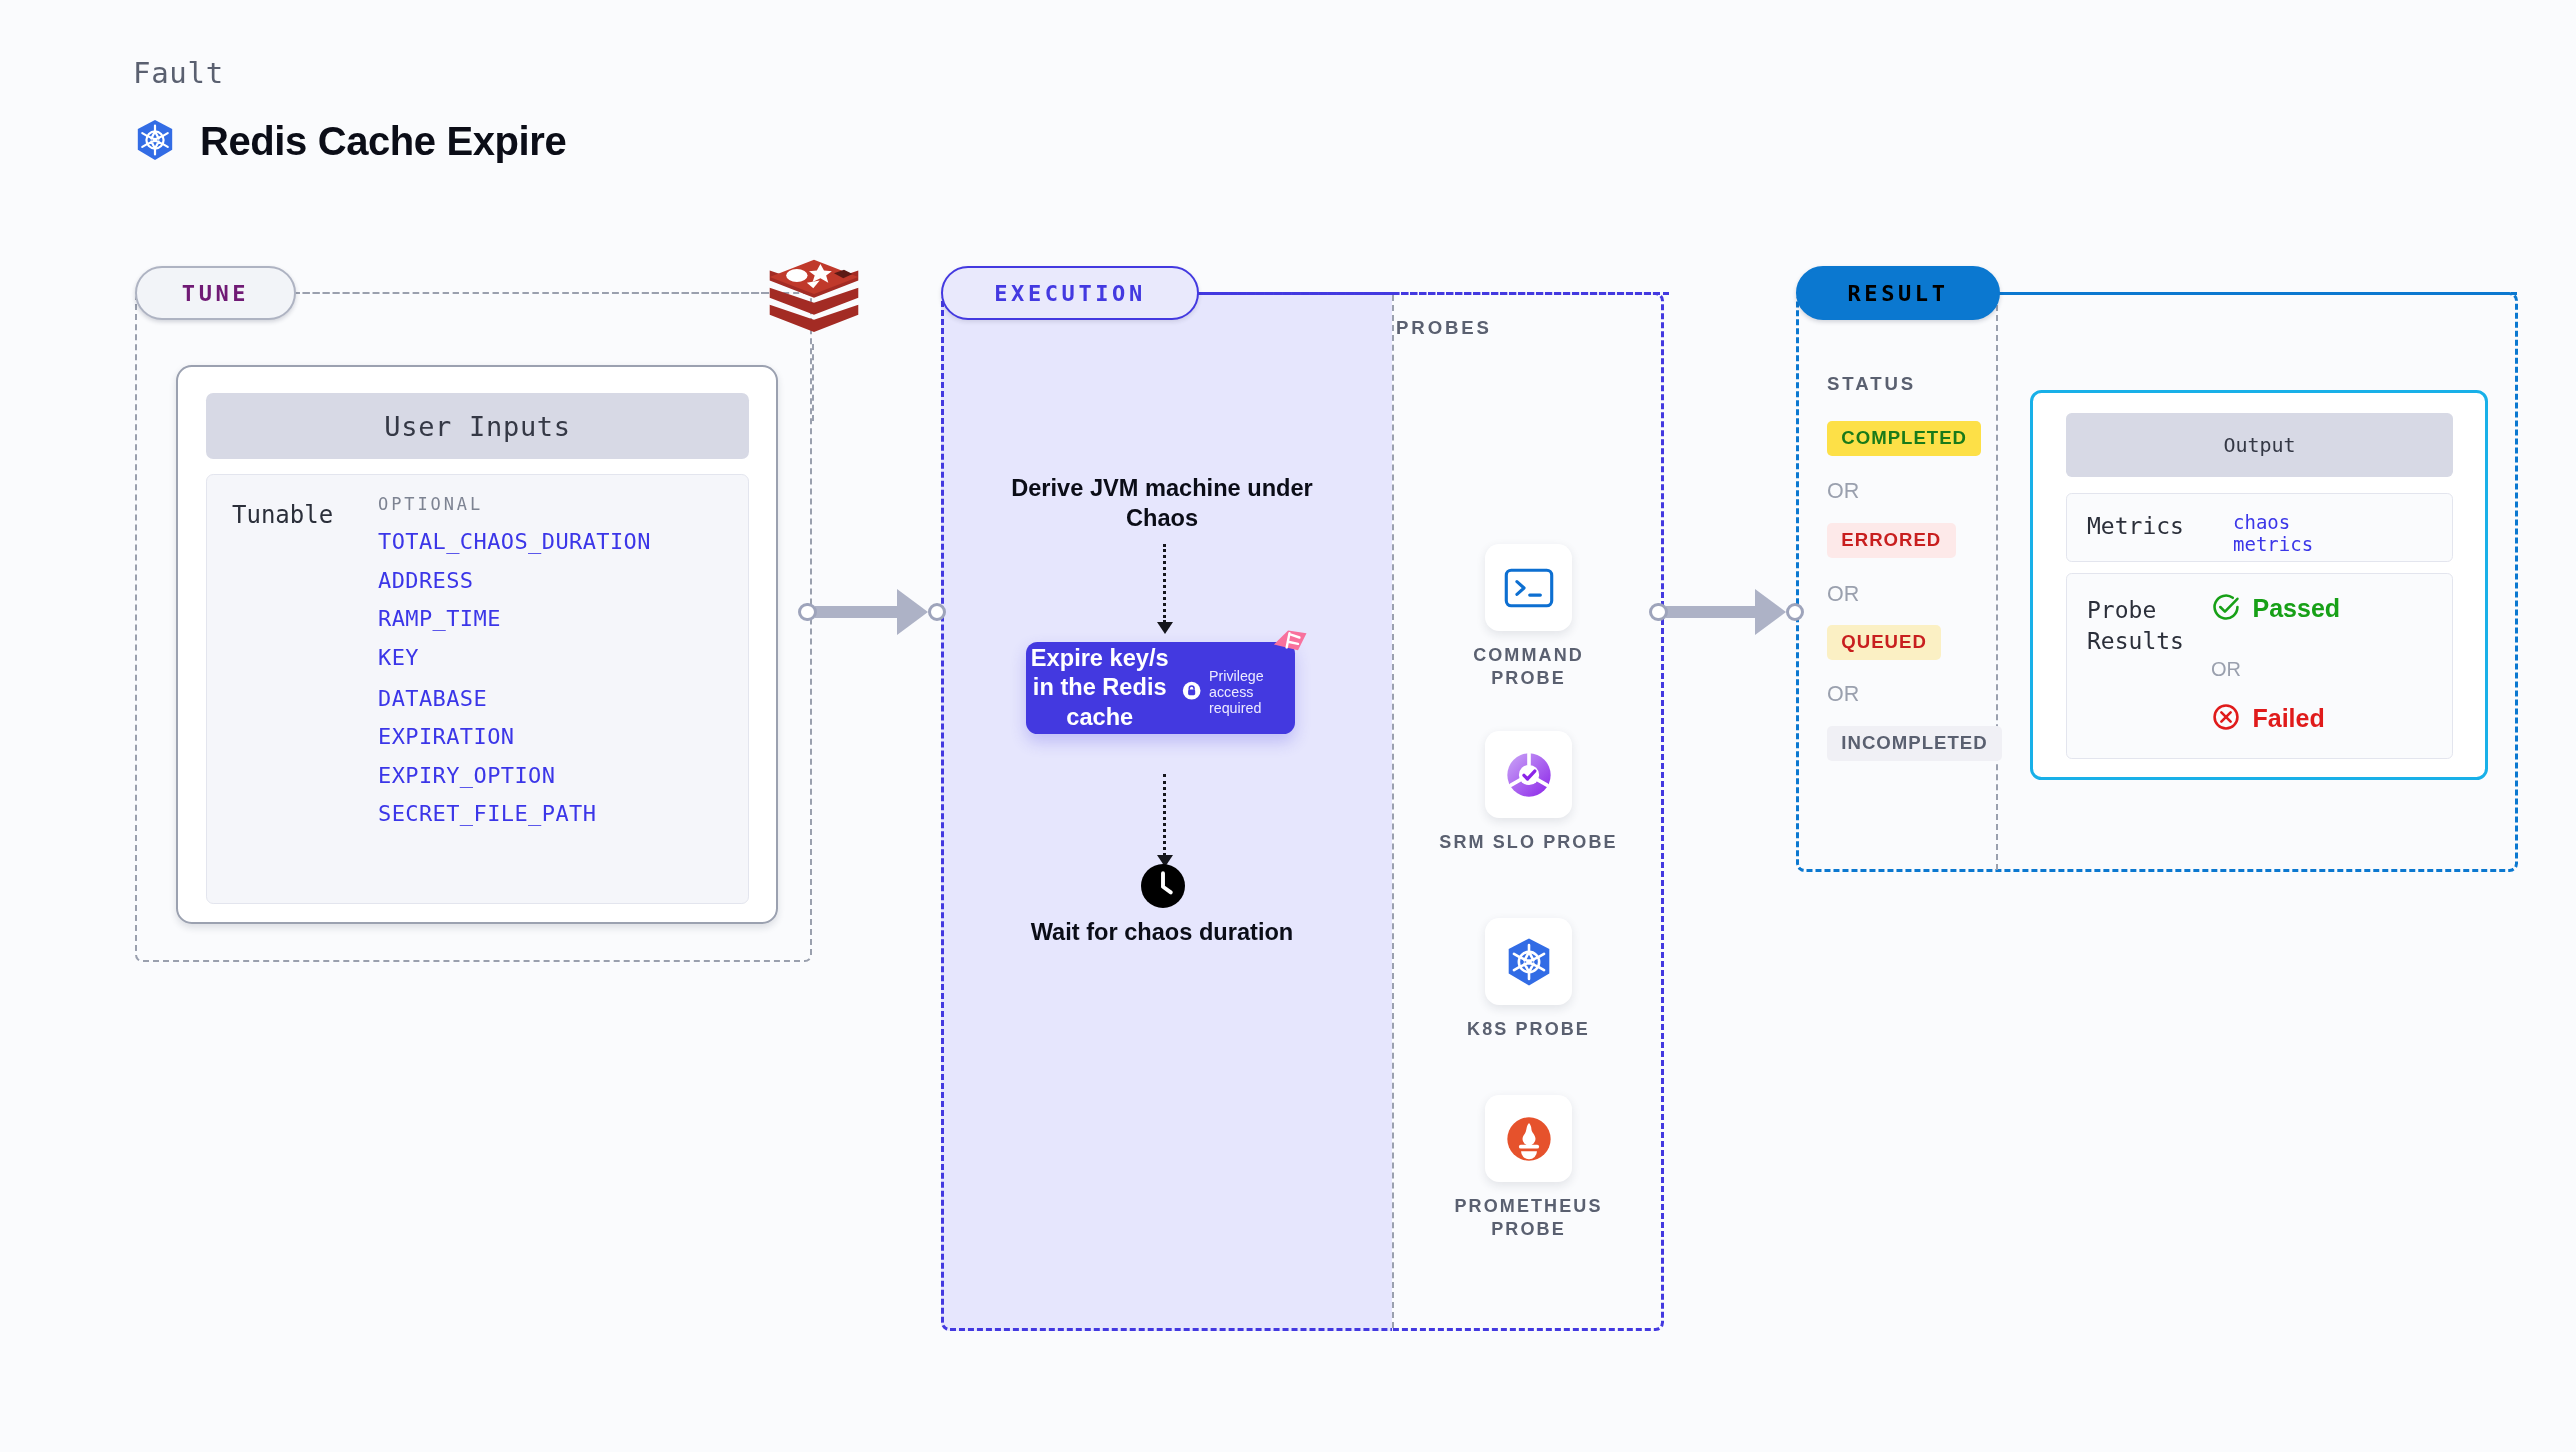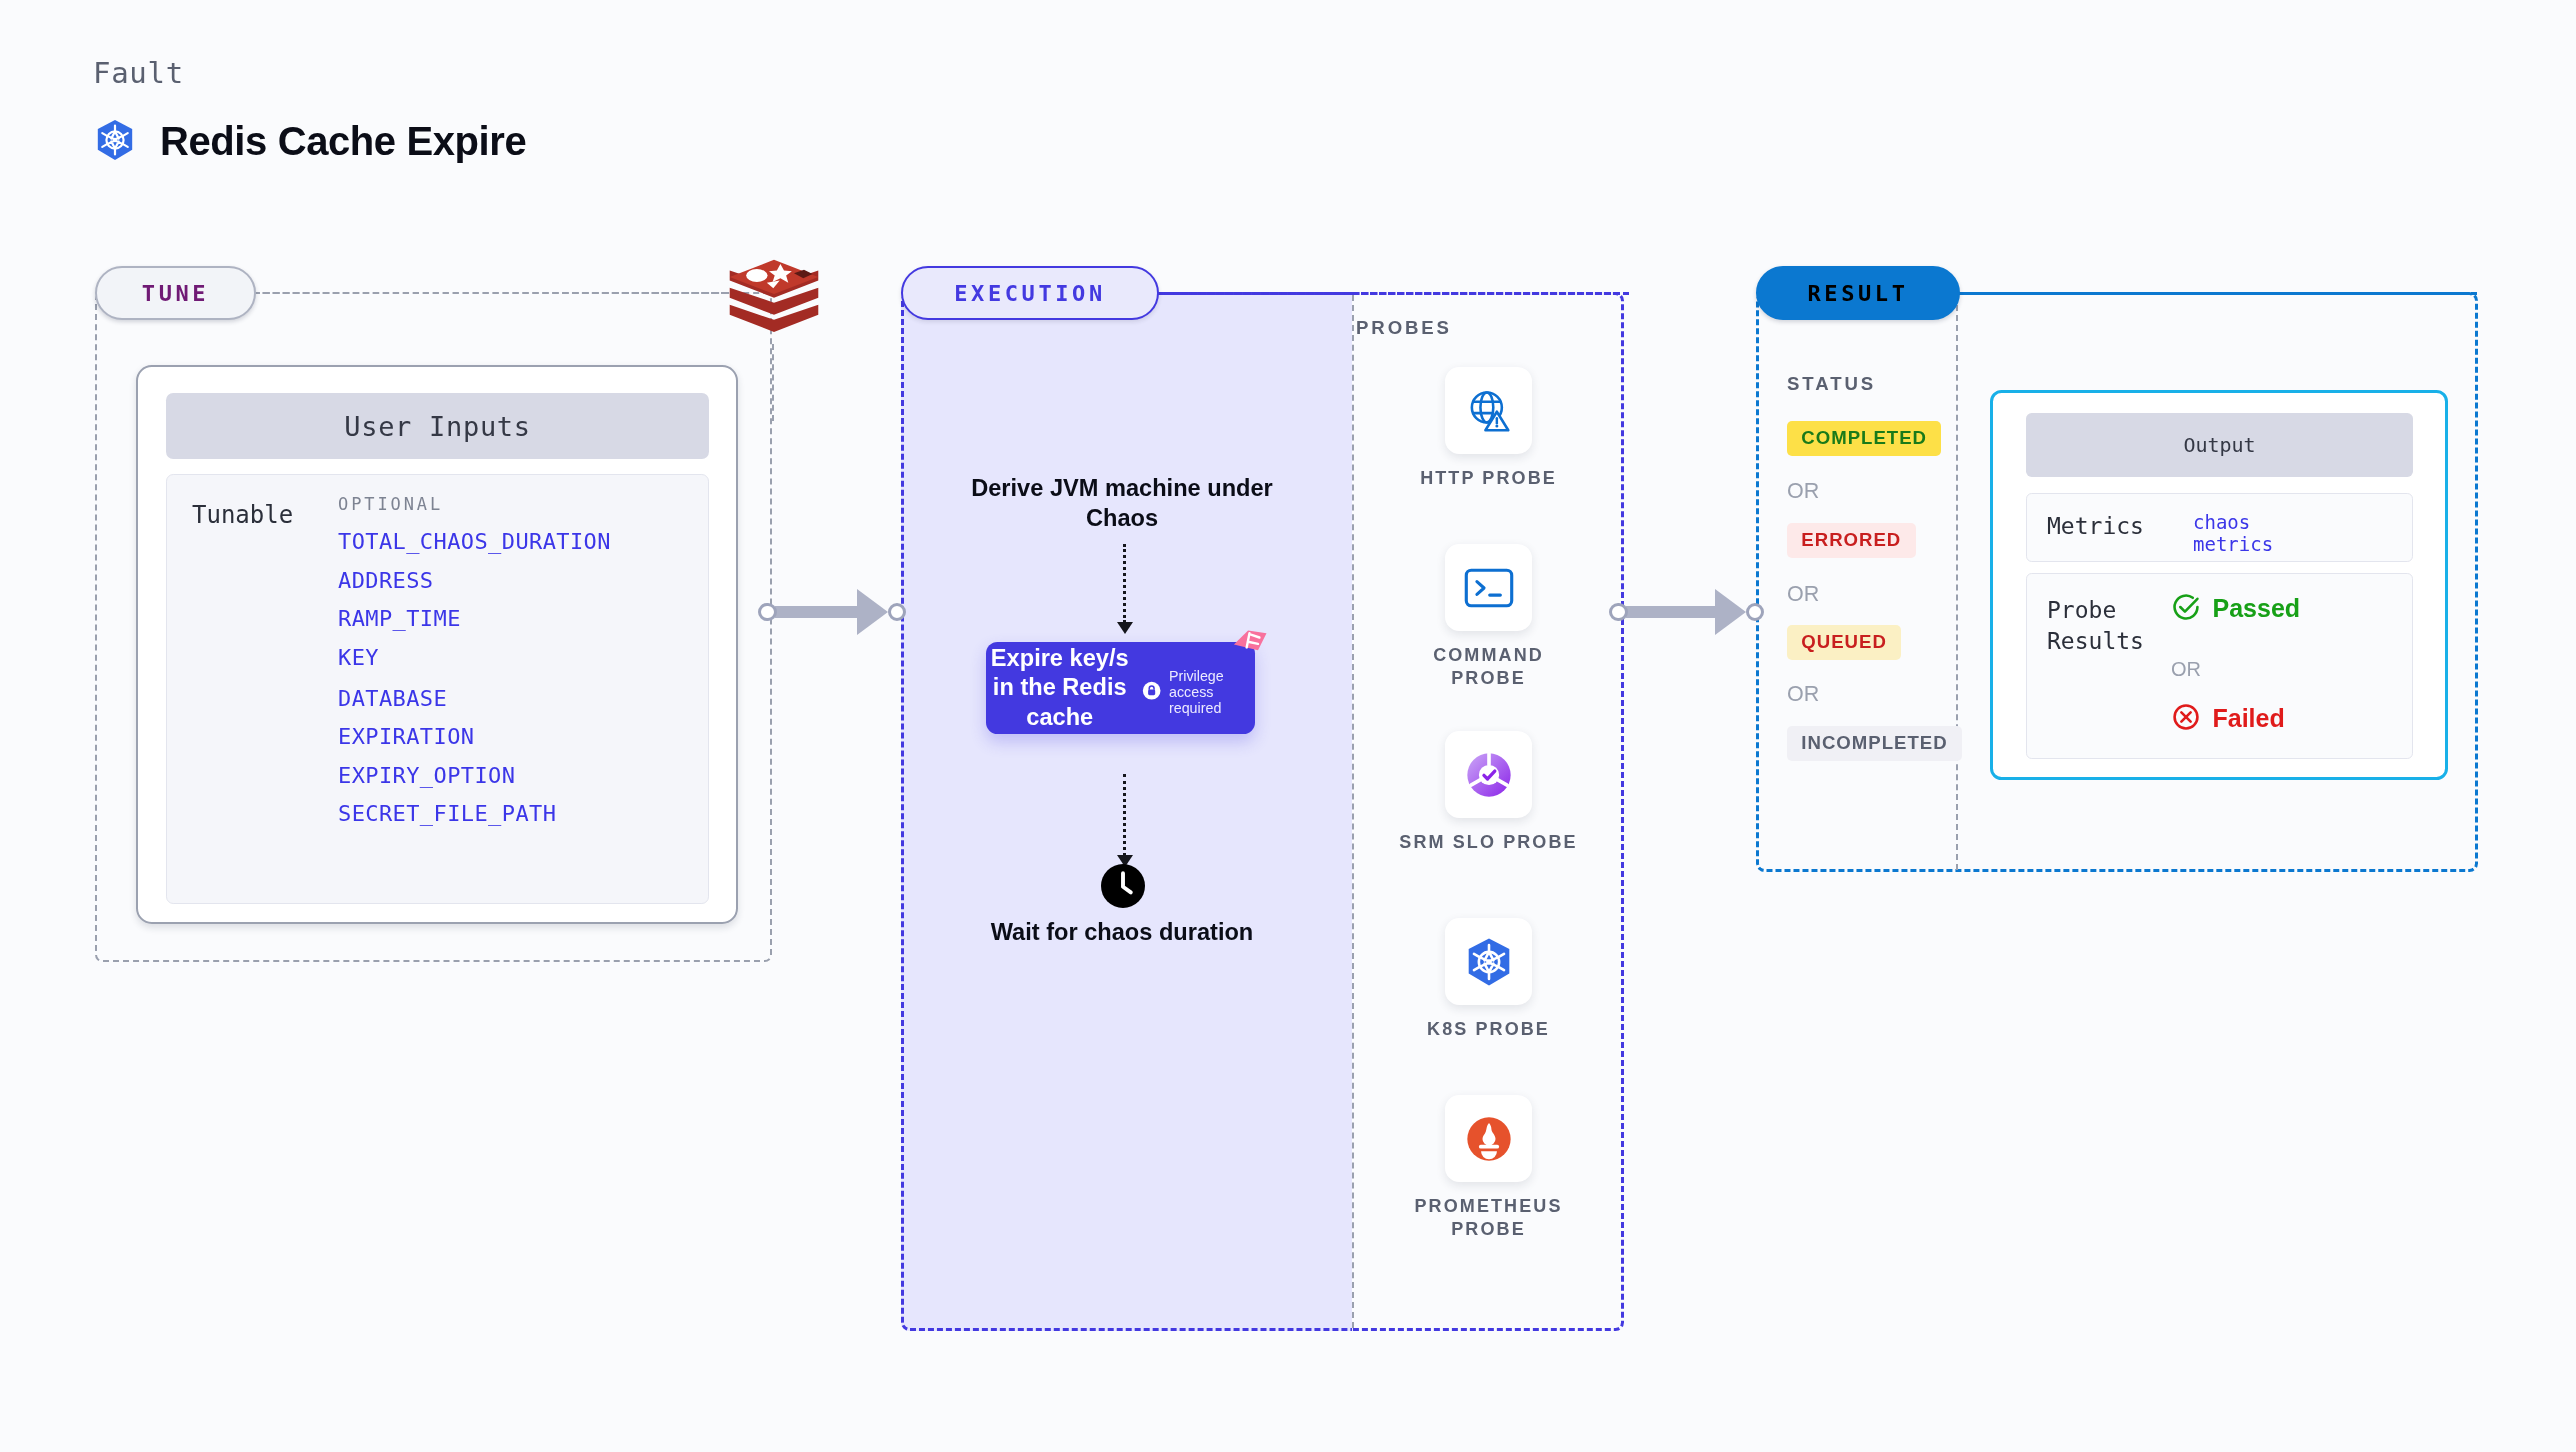--- a/index.html
+++ b/index.html
@@ -2,21 +2,21 @@
 <html style="font-size:11.5px"><head>
 <meta charset="utf-8">
 <style>
   * { box-sizing: border-box; margin: 0; padding: 0; }
   html, body {
     width: 2576px; height: 1452px;
     background: #fafbfd;
     font-family: "Liberation Sans", sans-serif;
     overflow: hidden;
   }
-  .page { position: relative; width: 2272px; height: 1452px; }
+  .page { position: relative; width: 2272px; height: 1452px; margin-left: 40px; }
 
   
   .hdr-fault {
     position: absolute; left: 93px; top: 56px;
     font-family: "DejaVu Sans Mono", monospace;
     font-size: 29px; color: #5a6070; letter-spacing: 0.7px;
   }
   .hdr-row { position: absolute; left: 93px; top: 118px; display: flex; align-items: center; gap: 23px; }
   .hdr-title {
     font-size: 40px; font-weight: bold; color: #0b0d17; letter-spacing: -0.4px;
@@ -357,35 +357,20 @@
   <div class="clock-icon">
     <svg width="44" height="44" viewBox="0 0 62 62">
       <circle cx="31" cy="31" r="31" fill="#000000"></circle>
       <path d="M31 13v19l11 8" stroke="#ffffff" stroke-width="5.5" fill="none" stroke-linecap="round" stroke-linejoin="round"></path>
     </svg>
   </div>
   <div class="exec-step-text" id="step-wait">Wait for chaos duration</div>
 
   <div class="probes-title">PROBES</div>
 
-  <div class="probe" id="probe-0">
-    <div class="probe-tile">
-      <svg width="50" height="50" viewBox="0 0 70 70">
-        <g fill="none" stroke="#0d6fd1" stroke-width="3.6">
-          <circle cx="32" cy="30" r="21"></circle>
-          <ellipse cx="32" cy="30" rx="9" ry="21"></ellipse>
-          <path d="M12 22h40M12 38h28"></path>
-        </g>
-        <path d="M46 36 62 62H30z" fill="#ffffff" stroke="#0d6fd1" stroke-width="3.6" stroke-linejoin="round"></path>
-        <path d="M46 45v7" stroke="#0d6fd1" stroke-width="3.4" stroke-linecap="round"></path>
-        <circle cx="46" cy="56" r="2.1" fill="#0d6fd1"></circle>
-      </svg>
-    </div>
-    <div class="probe-label">HTTP PROBE</div>
-  </div>
 
   <div class="probe" id="probe-1">
     <div class="probe-tile">
       <svg width="52" height="44" viewBox="0 0 72 62">
         <rect x="4" y="6" width="64" height="50" rx="7" fill="none" stroke="#0d6fd1" stroke-width="4.4"></rect>
         <path d="M19 22l10 9-10 9" fill="none" stroke="#0d6fd1" stroke-width="4.4" stroke-linecap="round" stroke-linejoin="round"></path>
         <path d="M37 41h15" stroke="#0d6fd1" stroke-width="4.4" stroke-linecap="round"></path>
       </svg>
     </div>
     <div class="probe-label">COMMAND PROBE</div>

